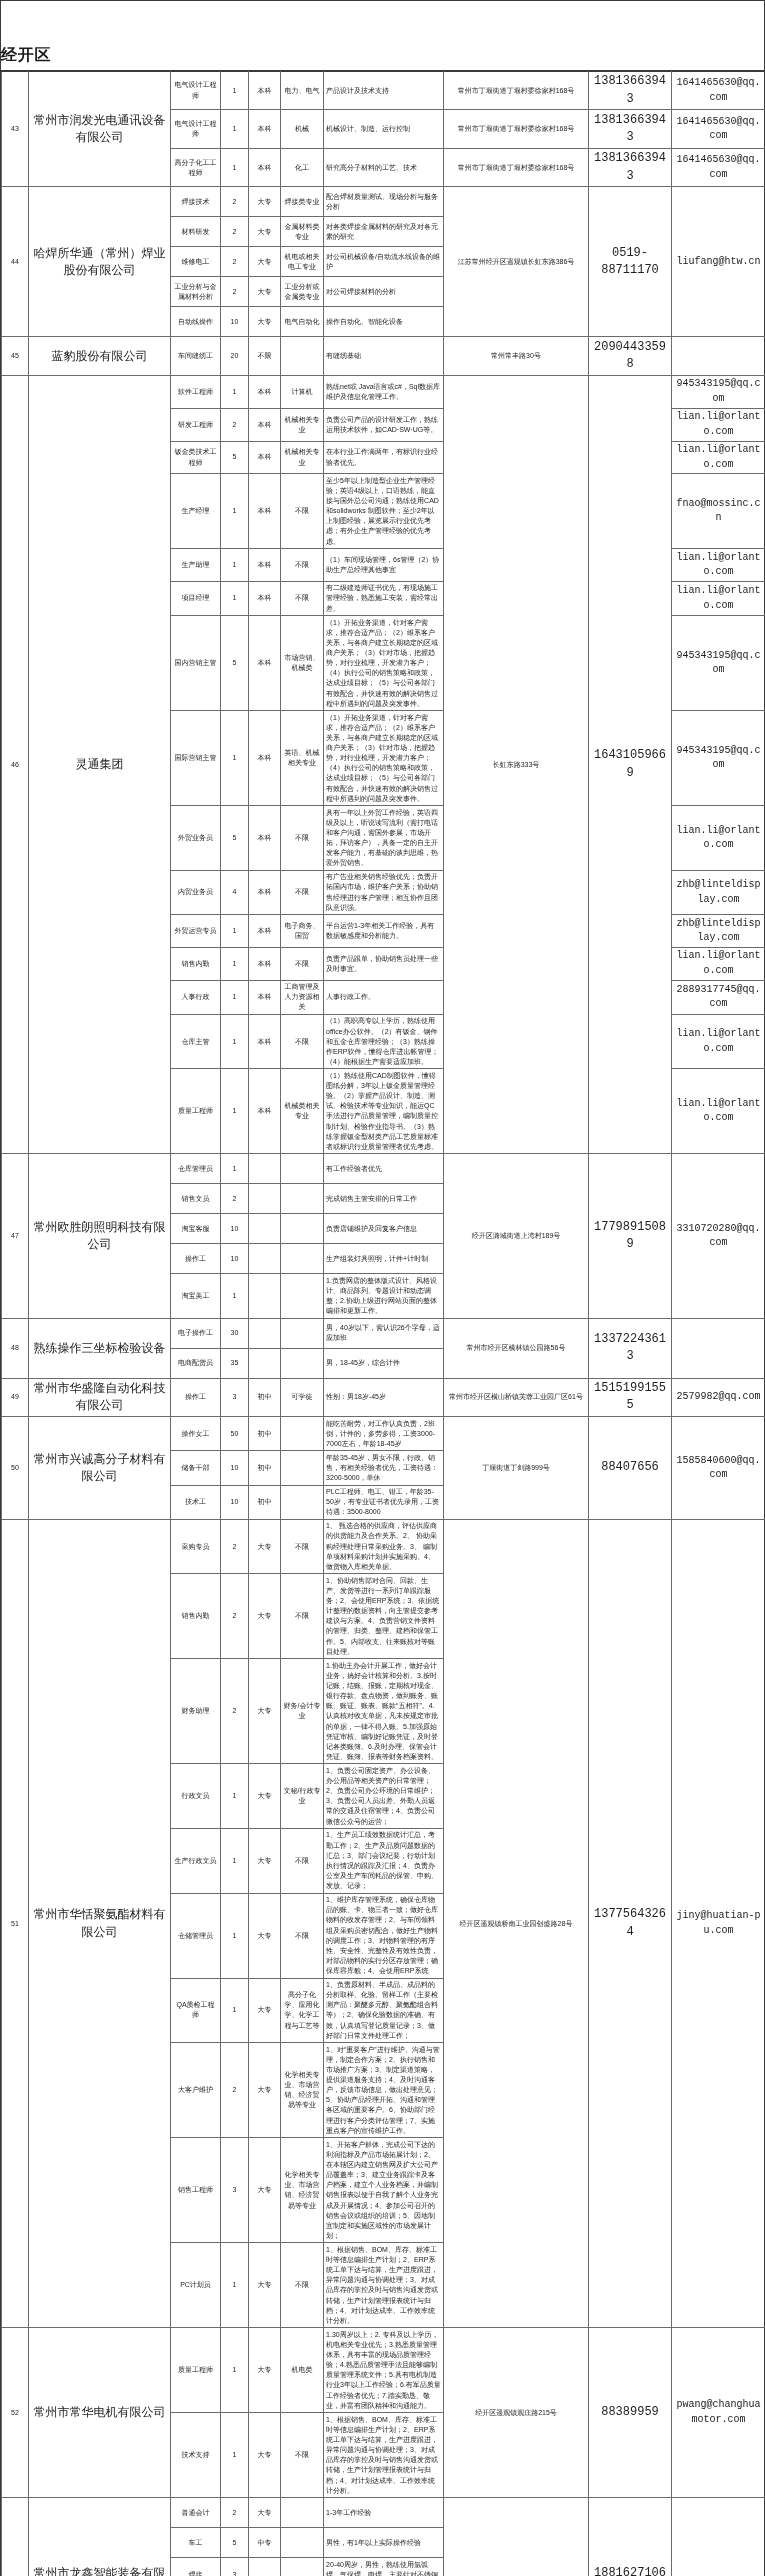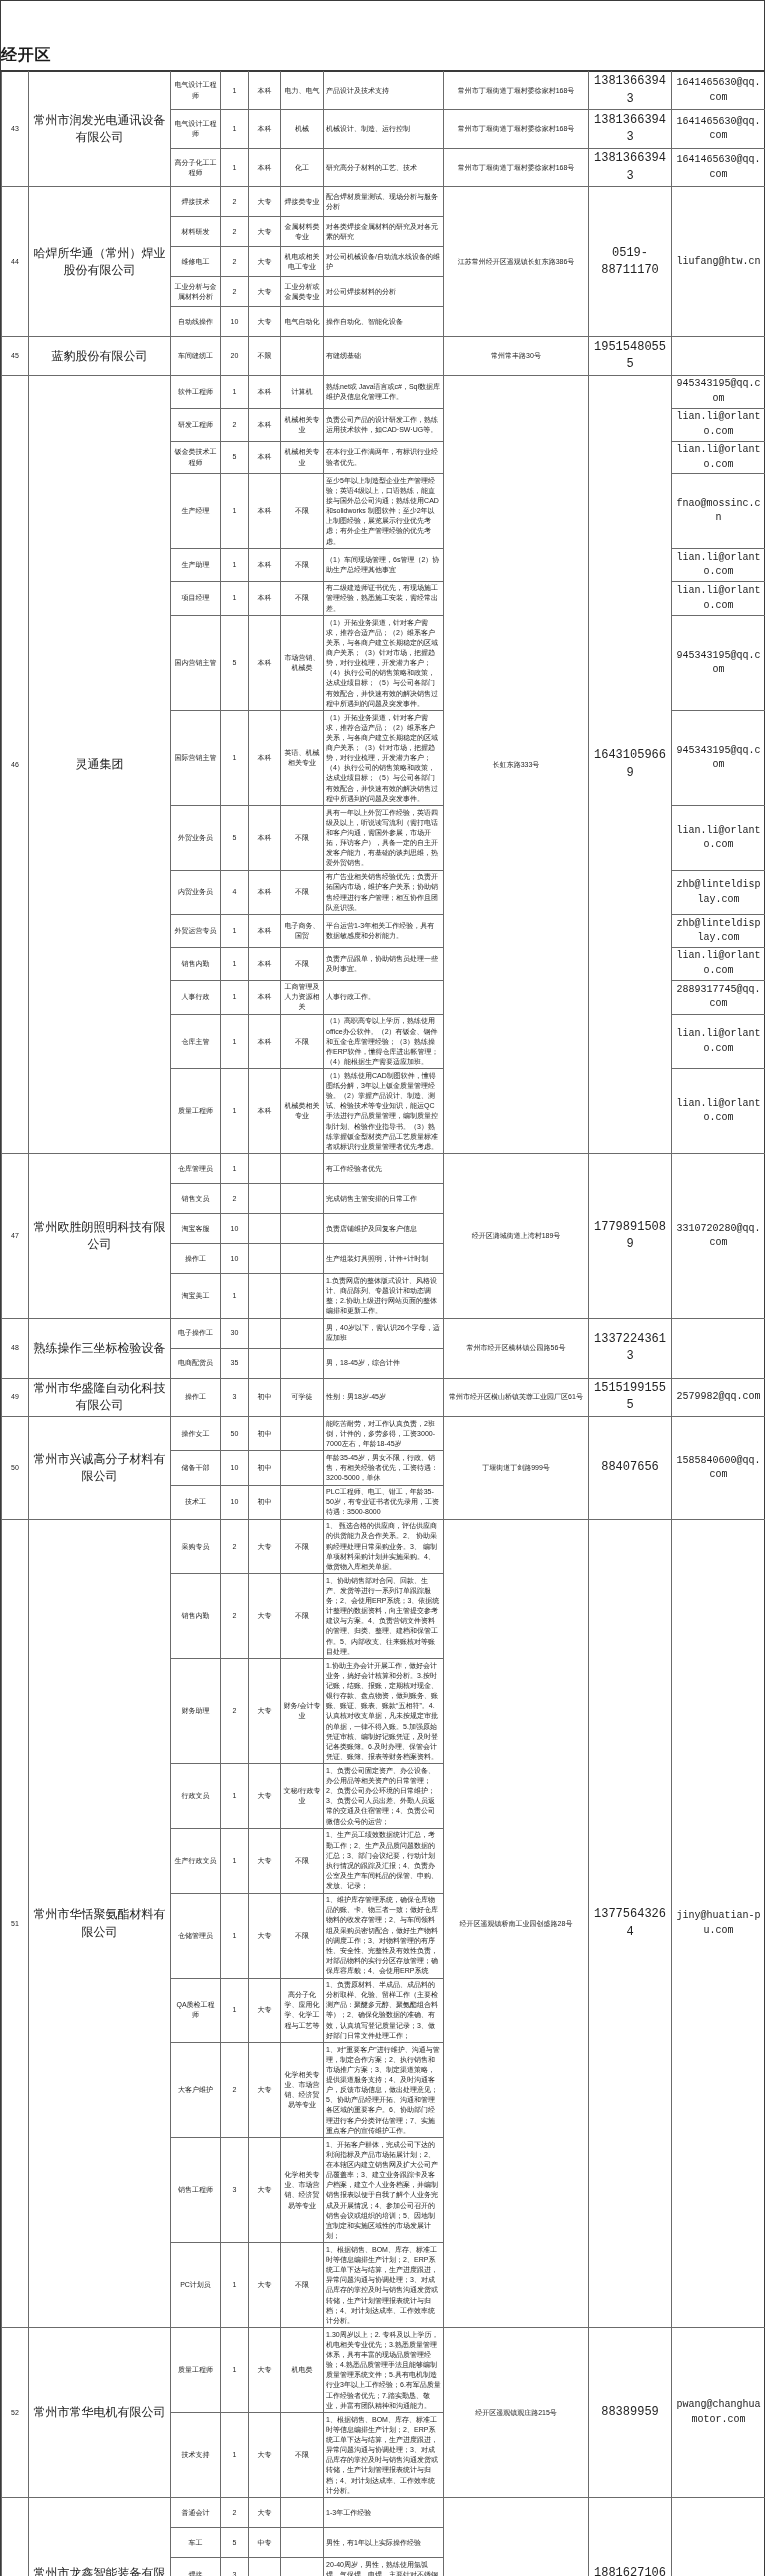--- a/index.html
+++ b/index.html
@@ -107,21 +107,21 @@
         </tr>
         <tr class="group-first">
           <td>45</td>
           <td class="company">蓝豹股份有限公司</td>
           <td>车间缝纫工</td>
           <td>20</td>
           <td>不限</td>
           <td></td>
           <td class="req">有缝纫基础</td>
           <td>常州常丰路30号</td>
-          <td class="phone">19515480555</td>
+          <td class="phone">20904433598</td>
           <td class="email"></td>
         </tr>
         <tr class="group-first">
           <td rowspan="15">46</td>
           <td class="company" rowspan="15">灵通集团</td>
           <td>软件工程师</td>
           <td>1</td>
           <td>本科</td>
           <td>计算机</td>
           <td class="req">熟练net或 Java语言或c#，Sql数据库维护及信息化管理工作。</td>

